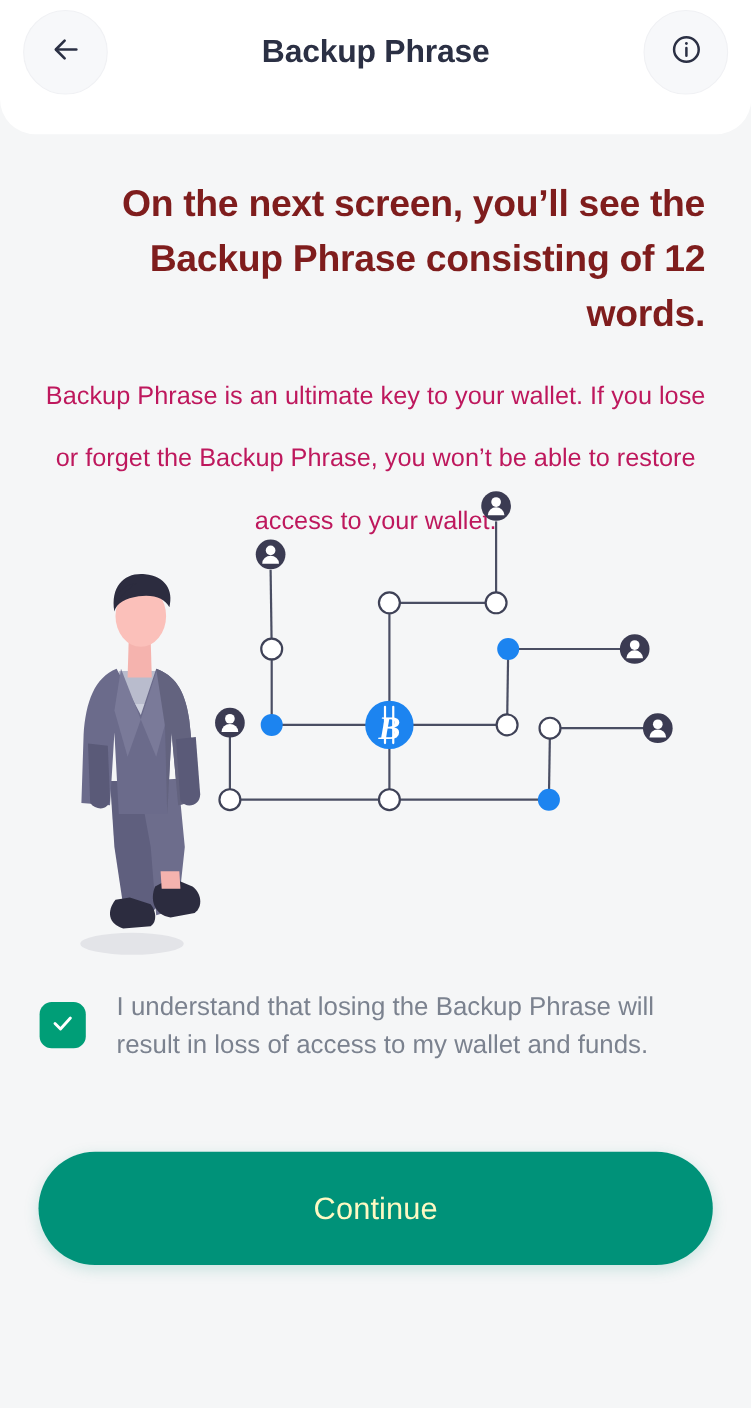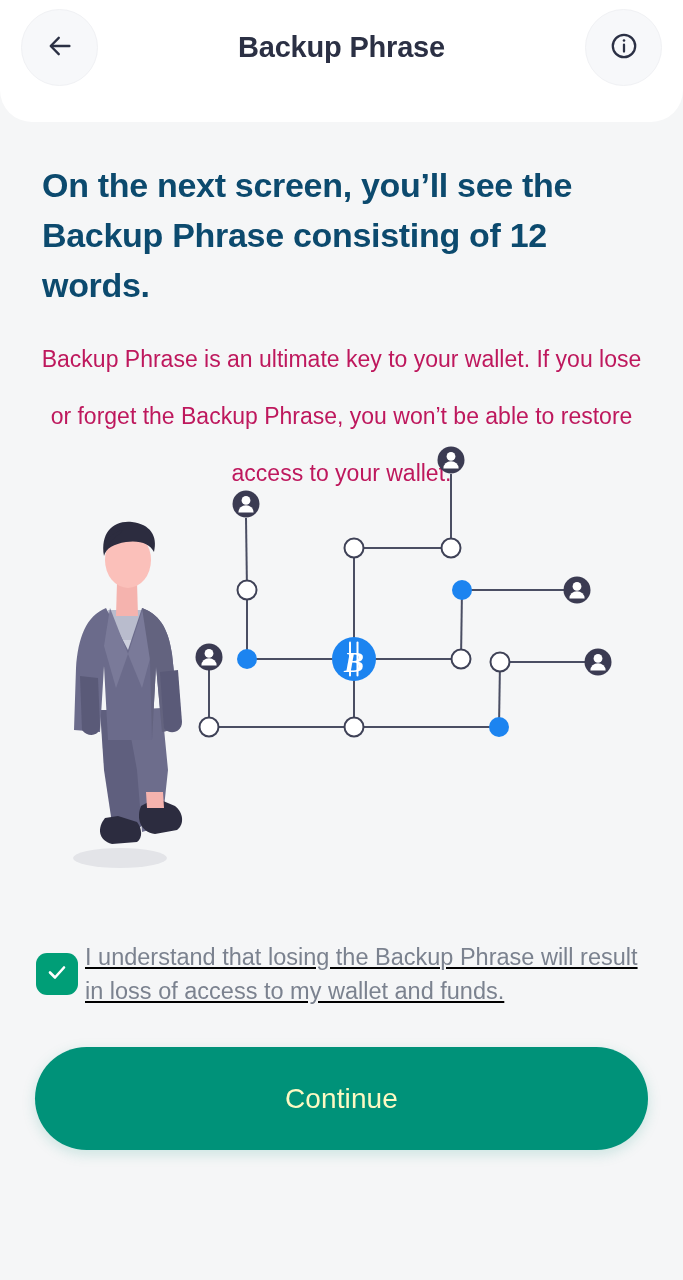--- a/index.html
+++ b/index.html
@@ -63,25 +63,25 @@
     color: #2b3044;
     letter-spacing: -0.2px;
   }
 
   
   .headline {
     position: absolute;
     top: 160px;
     left: 42px;
     width: 599px;
-    text-align: left;
+    text-align: right;
     font-size: 34px;
     line-height: 50px;
     font-weight: 700;
-    color: #0c4a6e;
+    color: #7f1d1d;
     letter-spacing: -0.3px;
   }
 
   .subtext {
     position: absolute;
     top: 331px;
     left: 38px;
     width: 607px;
     text-align: center;
     font-size: 23px;
@@ -96,27 +96,26 @@
     top: 440px;
     left: 0;
     width: 683px;
     height: 440px;
   }
   .illustration svg { display: block; }
 
   
   .consent {
     position: absolute;
-    top: 940px;
+    top: 898px;
     left: 36px;
     width: 610px;
     display: flex;
     align-items: center;
-    gap: 7px;
-    text-decoration: underline;
+    gap: 28px;
   }
 
   .checkbox {
     flex: 0 0 auto;
     width: 42px;
     height: 42px;
     border-radius: 11px;
     background: #009e77;
     display: flex;
     align-items: center;

